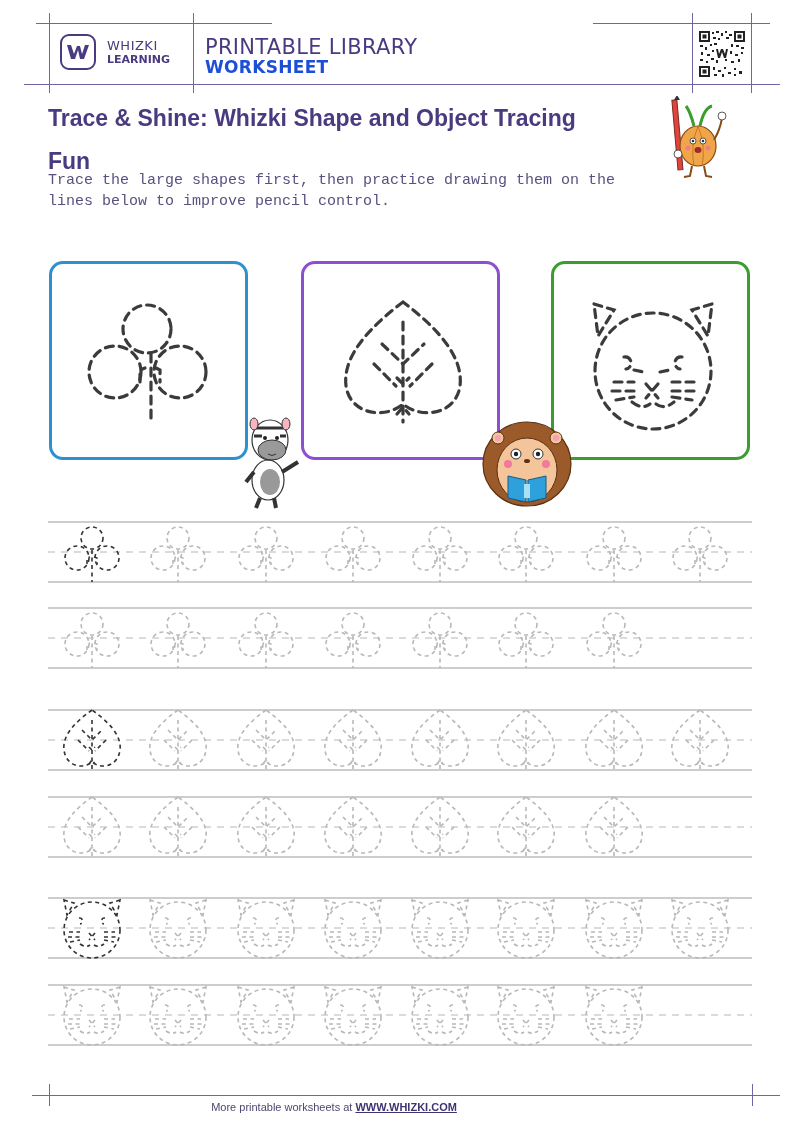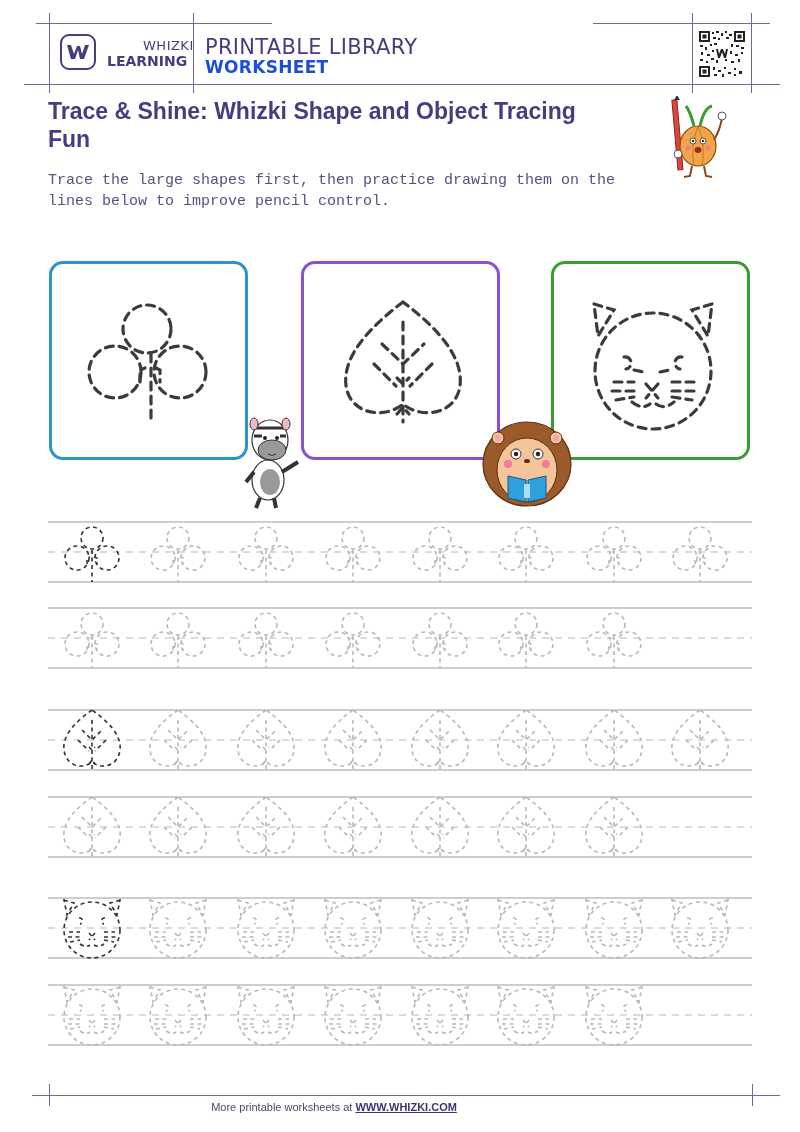--- a/index.html
+++ b/index.html
@@ -1,25 +1,25 @@
 <!DOCTYPE html>
 <html><head>
 <meta charset="utf-8">
 <style>
   html, body { margin:0; padding:0; background:#ffffff; }
   body { width:800px; height:1132px; position:relative; overflow:hidden; font-family:"DejaVu Sans", sans-serif; color:#3f3470; }
   .abs { position:absolute; }
   .hl { position:absolute; height:1px; background:#6f67a3; }
   .vl { position:absolute; width:1px; background:#6f67a3; }
   .logo-box { position:absolute; left:60px; top:34px; width:36px; height:36px; border:2.5px solid #4a3a80; border-radius:9px; box-sizing:border-box; display:flex; align-items:center; justify-content:center; }
-  .brand-top { position:absolute; left:107px; top:38px; font-size:13px; letter-spacing:0.5px; color:#4a3a80;margin-left:36px; }
-  .brand-bottom { position:absolute; left:107px; top:53px; font-size:14px; font-weight:bold; color:#4a3a80; }
+  .brand-top { position:absolute; left:107px; top:38px; font-size:13px; letter-spacing:0.5px; color:#4a3a80; }
+  .brand-bottom { position:absolute; left:107px; top:53px; font-size:11px; font-weight:bold; color:#4a3a80; }
   .lib-top { position:absolute; left:205px; top:35px; font-size:21px; color:#4a3a80; letter-spacing:0.3px; }
   .lib-bottom { position:absolute; left:205px; top:57px; font-size:17px; font-weight:bold; color:#1d4ed8; letter-spacing:0.3px; }
-  .title { position:absolute; left:48px; top:97px; width:560px; font-size:23px; line-height:28px; font-weight:bold; color:#4a3a80; font-family:"Liberation Sans", sans-serif; }
+  .title { position:absolute; left:48px; top:97px; width:560px; font-size:23px; line-height:43px; font-weight:bold; color:#4a3a80; font-family:"Liberation Sans", sans-serif; }
   .subtitle { position:absolute; left:48px; top:170px; width:580px; font-size:15px; line-height:21px; color:#5a5080; font-family:Liberation Mono, monospace; }
   .card { position:absolute; top:261px; width:199px; height:199px; box-sizing:border-box; border:3px solid; border-radius:14px; background:#fff; }
   .card svg { position:absolute; left:0; top:0; }
   .rowsvg { position:absolute; left:0; top:0; }
   .footer { position:absolute; left:0; width:668px; top:1101px; text-align:center; font-size:11px; color:#4d4670; font-family:"Liberation Sans", sans-serif; }
   .footer a { color:#3f3470; font-weight:bold; text-decoration:underline; }
 </style>
 </head>
 <body>
 

